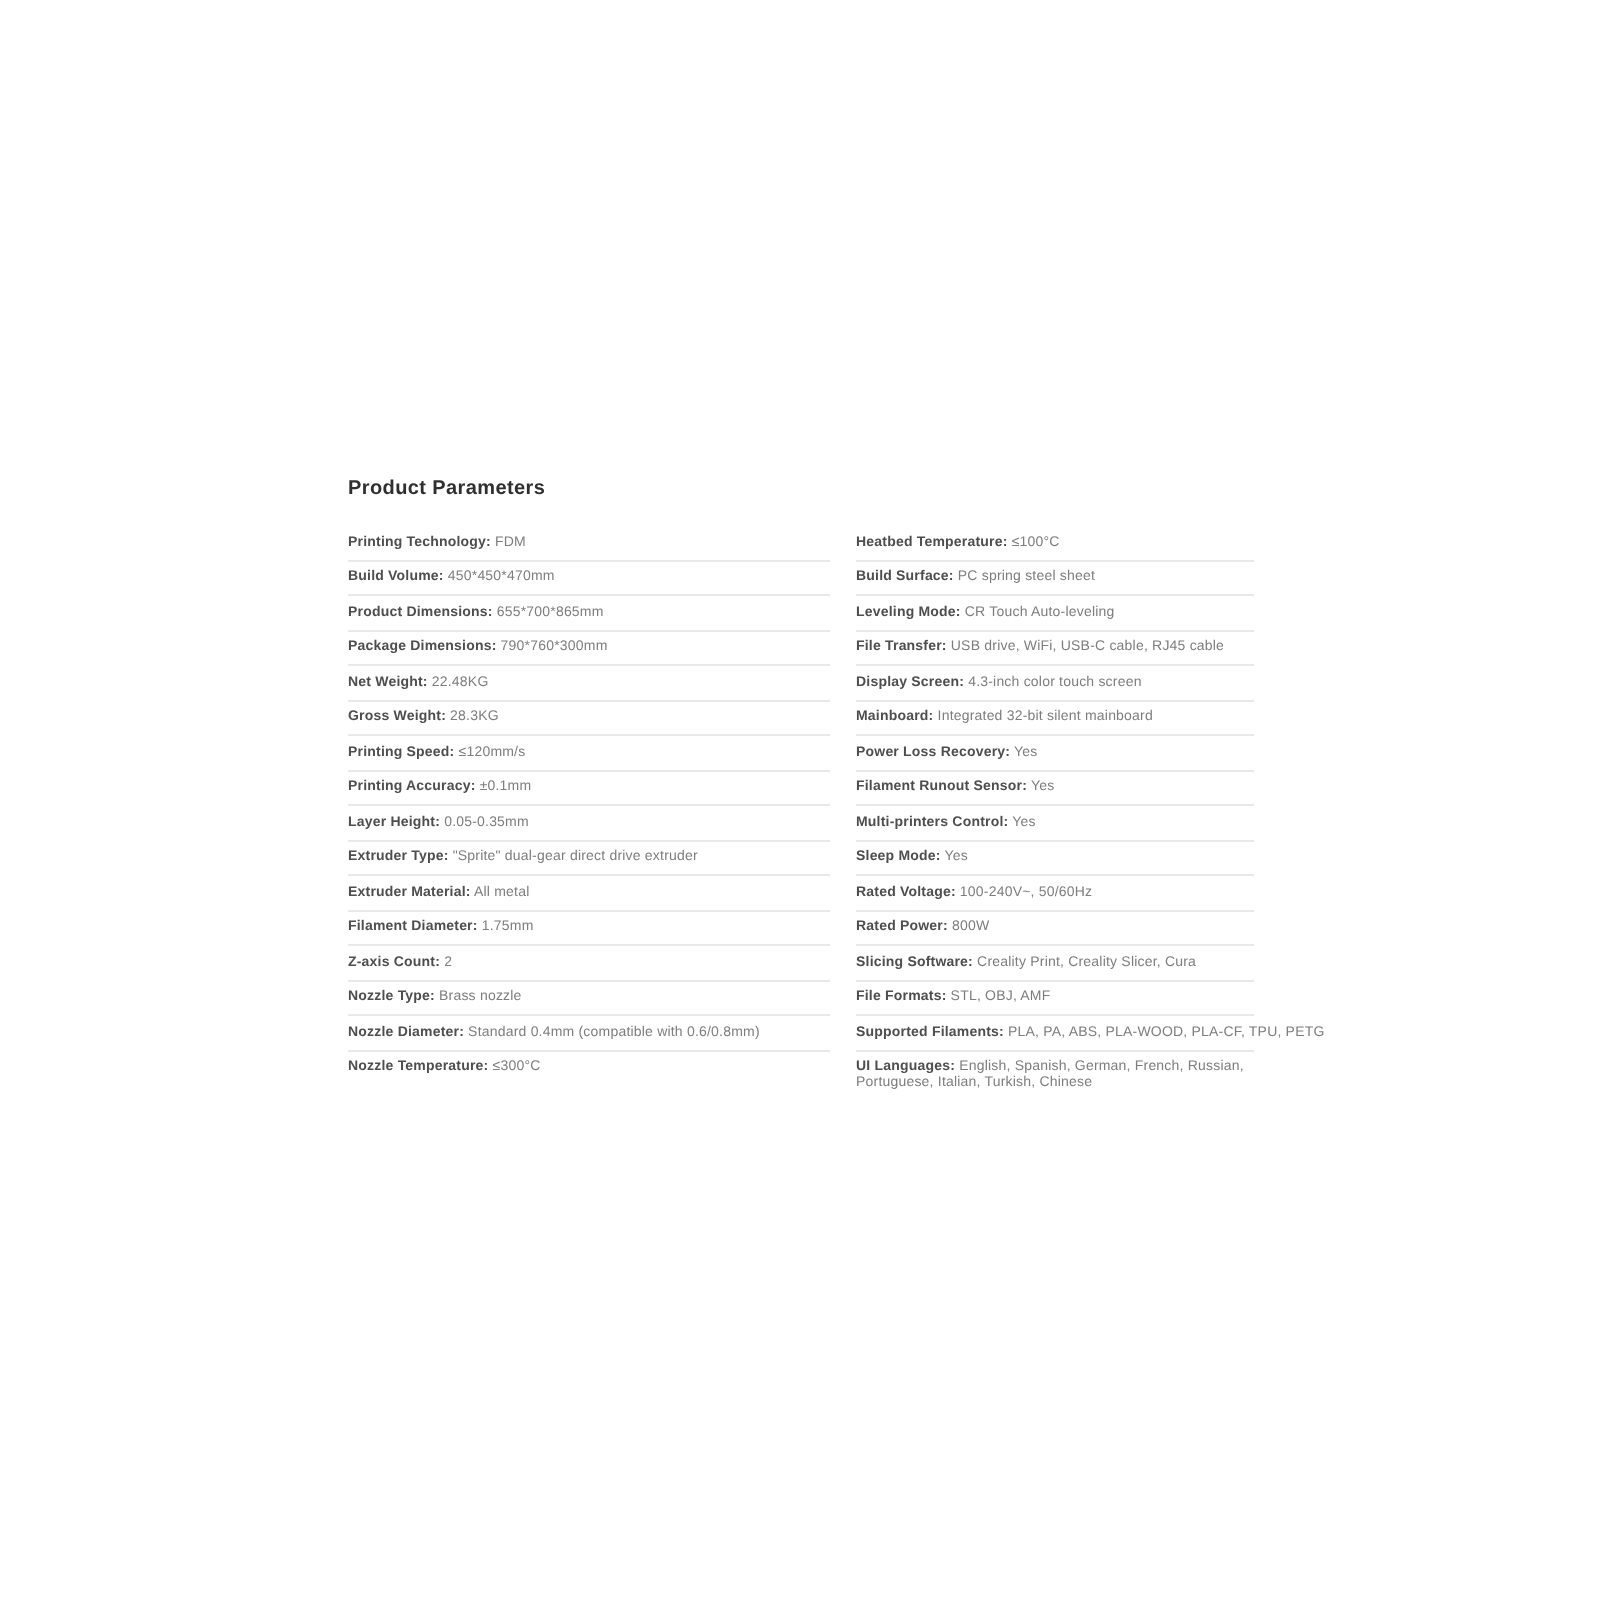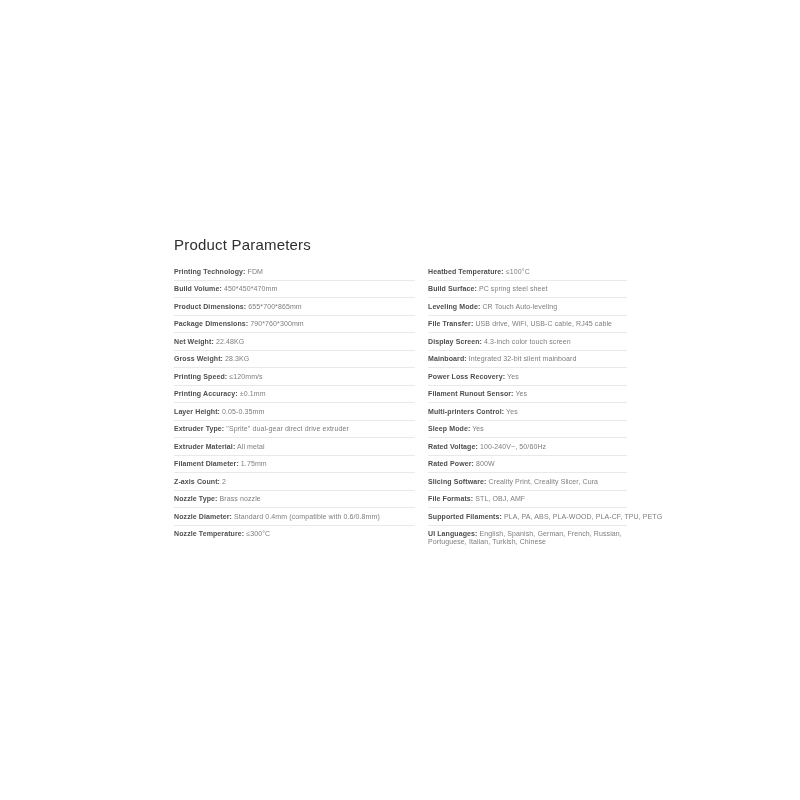--- a/index.html
+++ b/index.html
@@ -12,23 +12,23 @@
     font-family: "Liberation Sans", "DejaVu Sans", sans-serif;
   }
   .content {
     position: absolute;
     left: 174px;
     top: 237px;
     width: 453px;
   }
   .page-title {
     margin: 0 0 10px 0;
-    font-size: 15px;
+    font-size: 10px;
     line-height: 16px;
-    font-weight: 400;
+    font-weight: 700;
     letter-spacing: 0.2px;
     color: var(--title, #2f2f2f);
   }
   .spec-table {
     display: flex;
     gap: 13px;
     align-items: flex-start;
   }
   .col {
     box-sizing: border-box;

